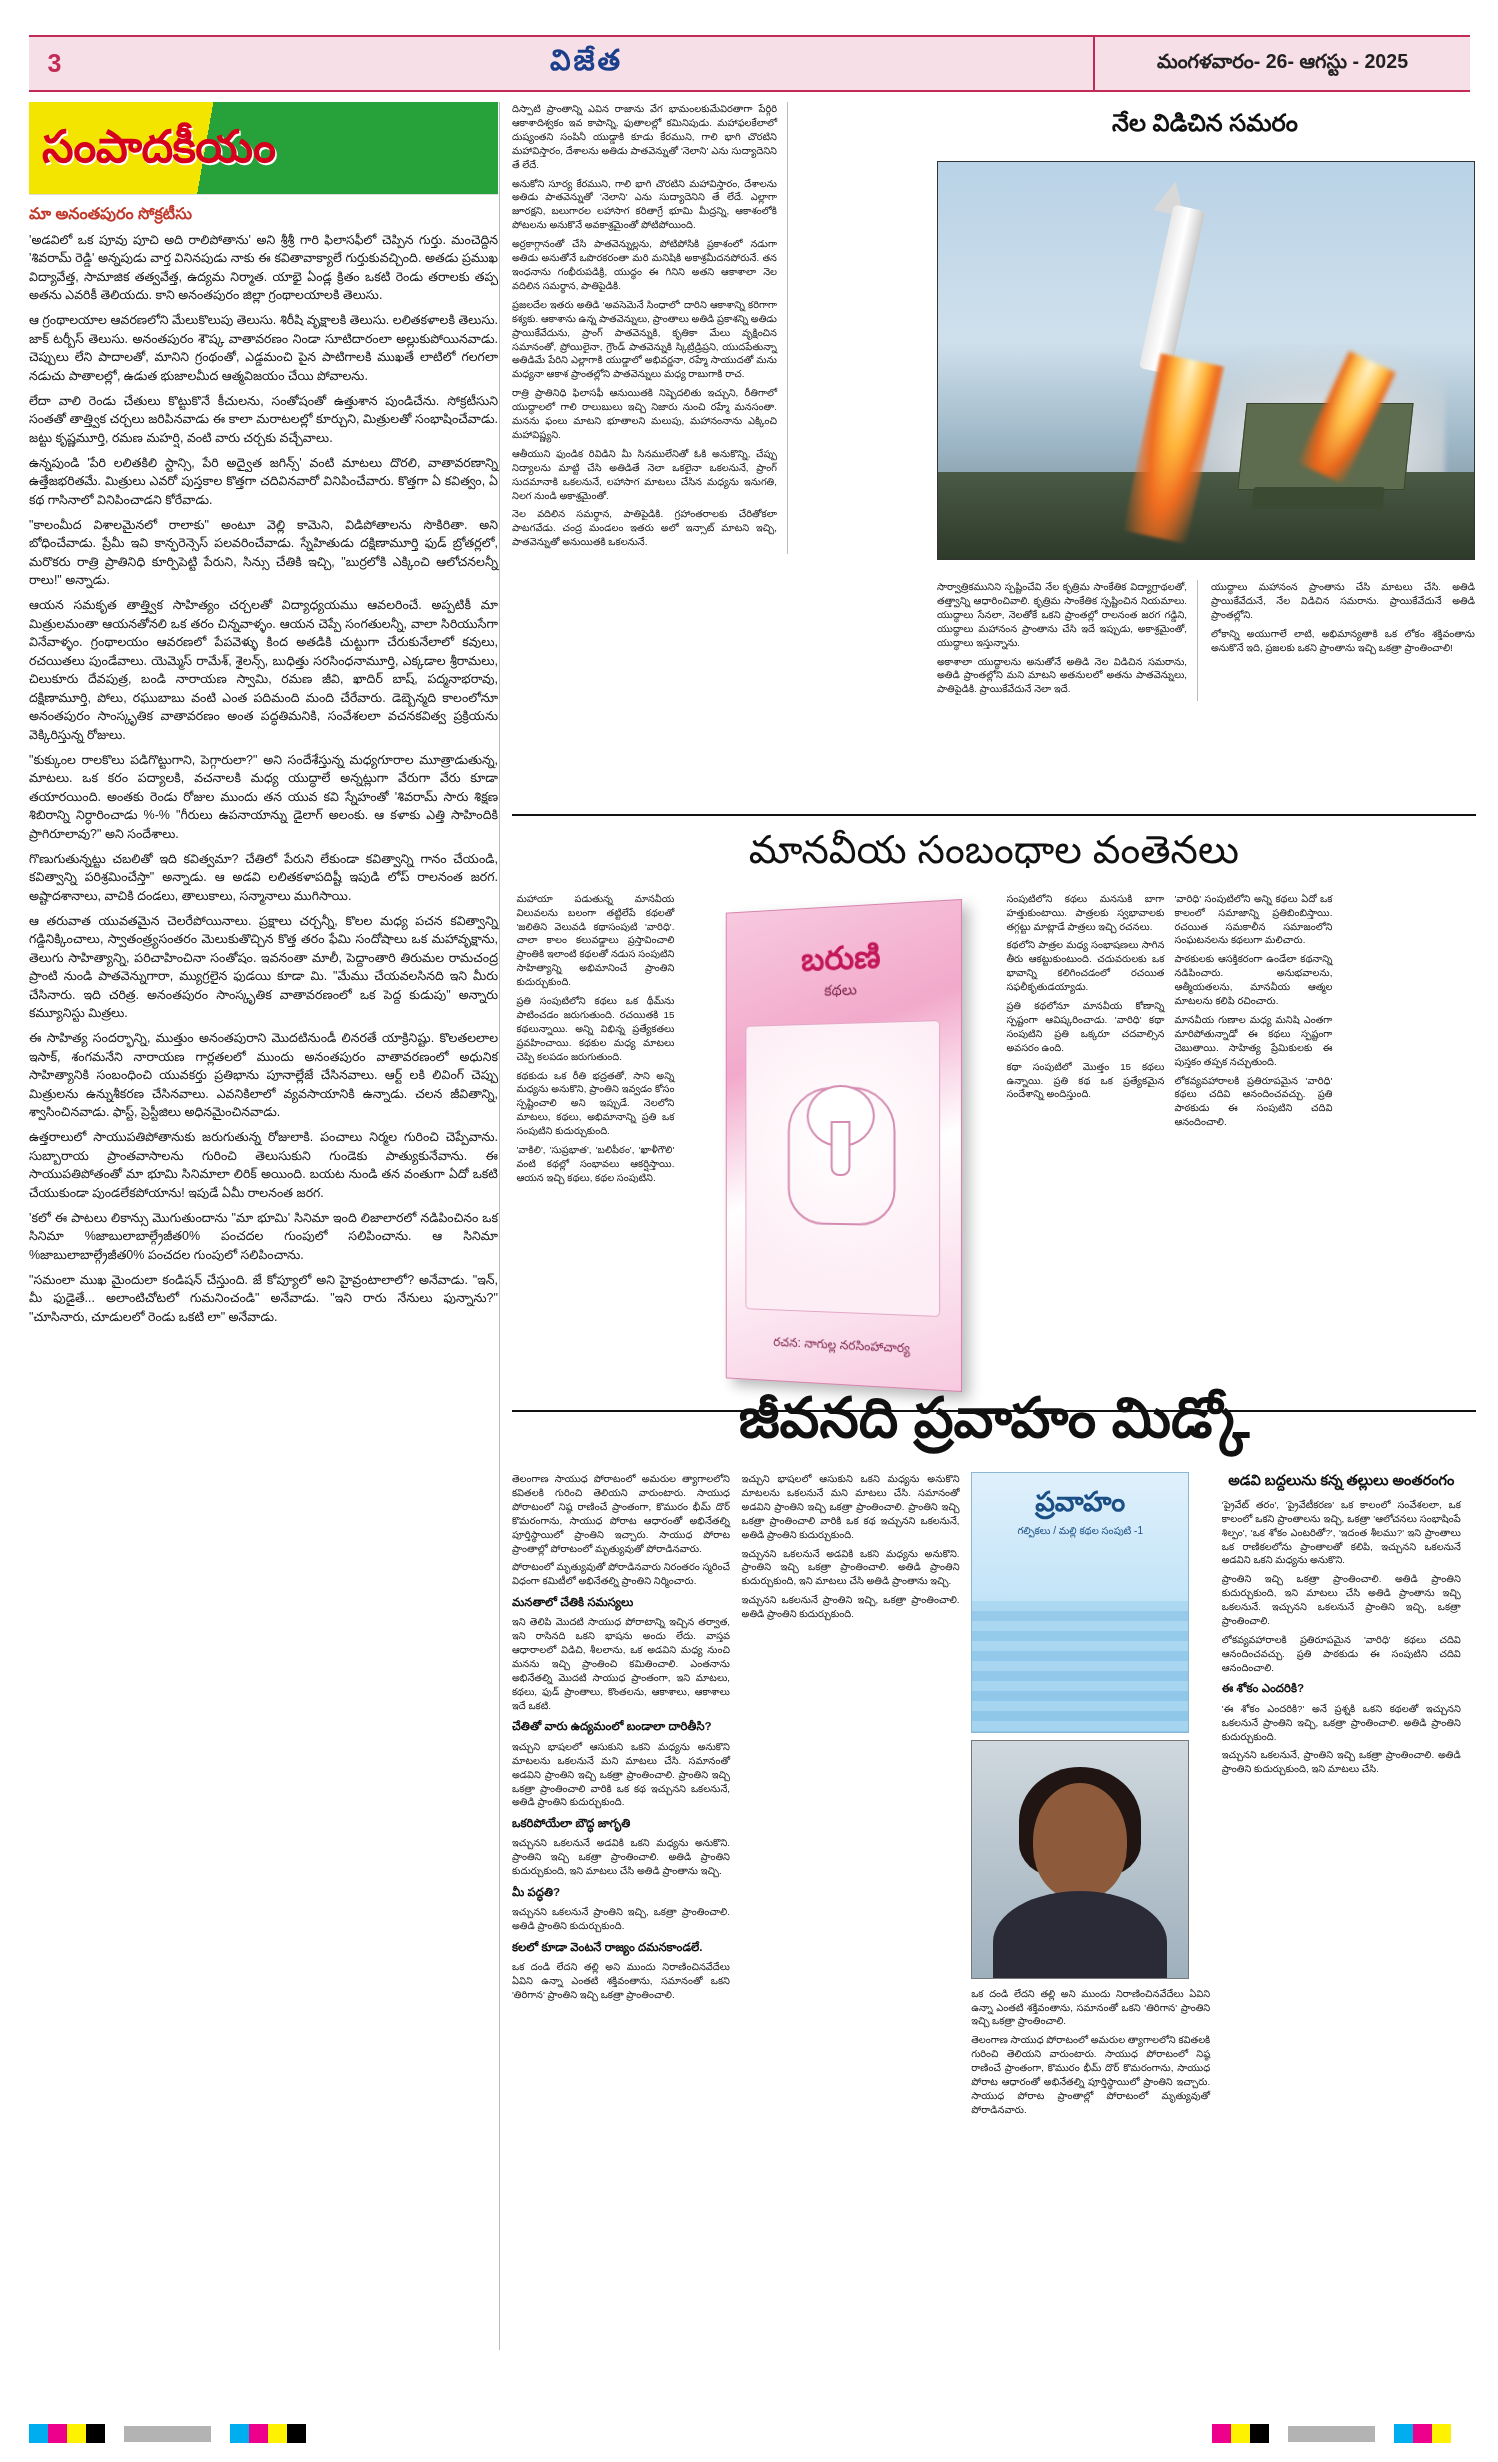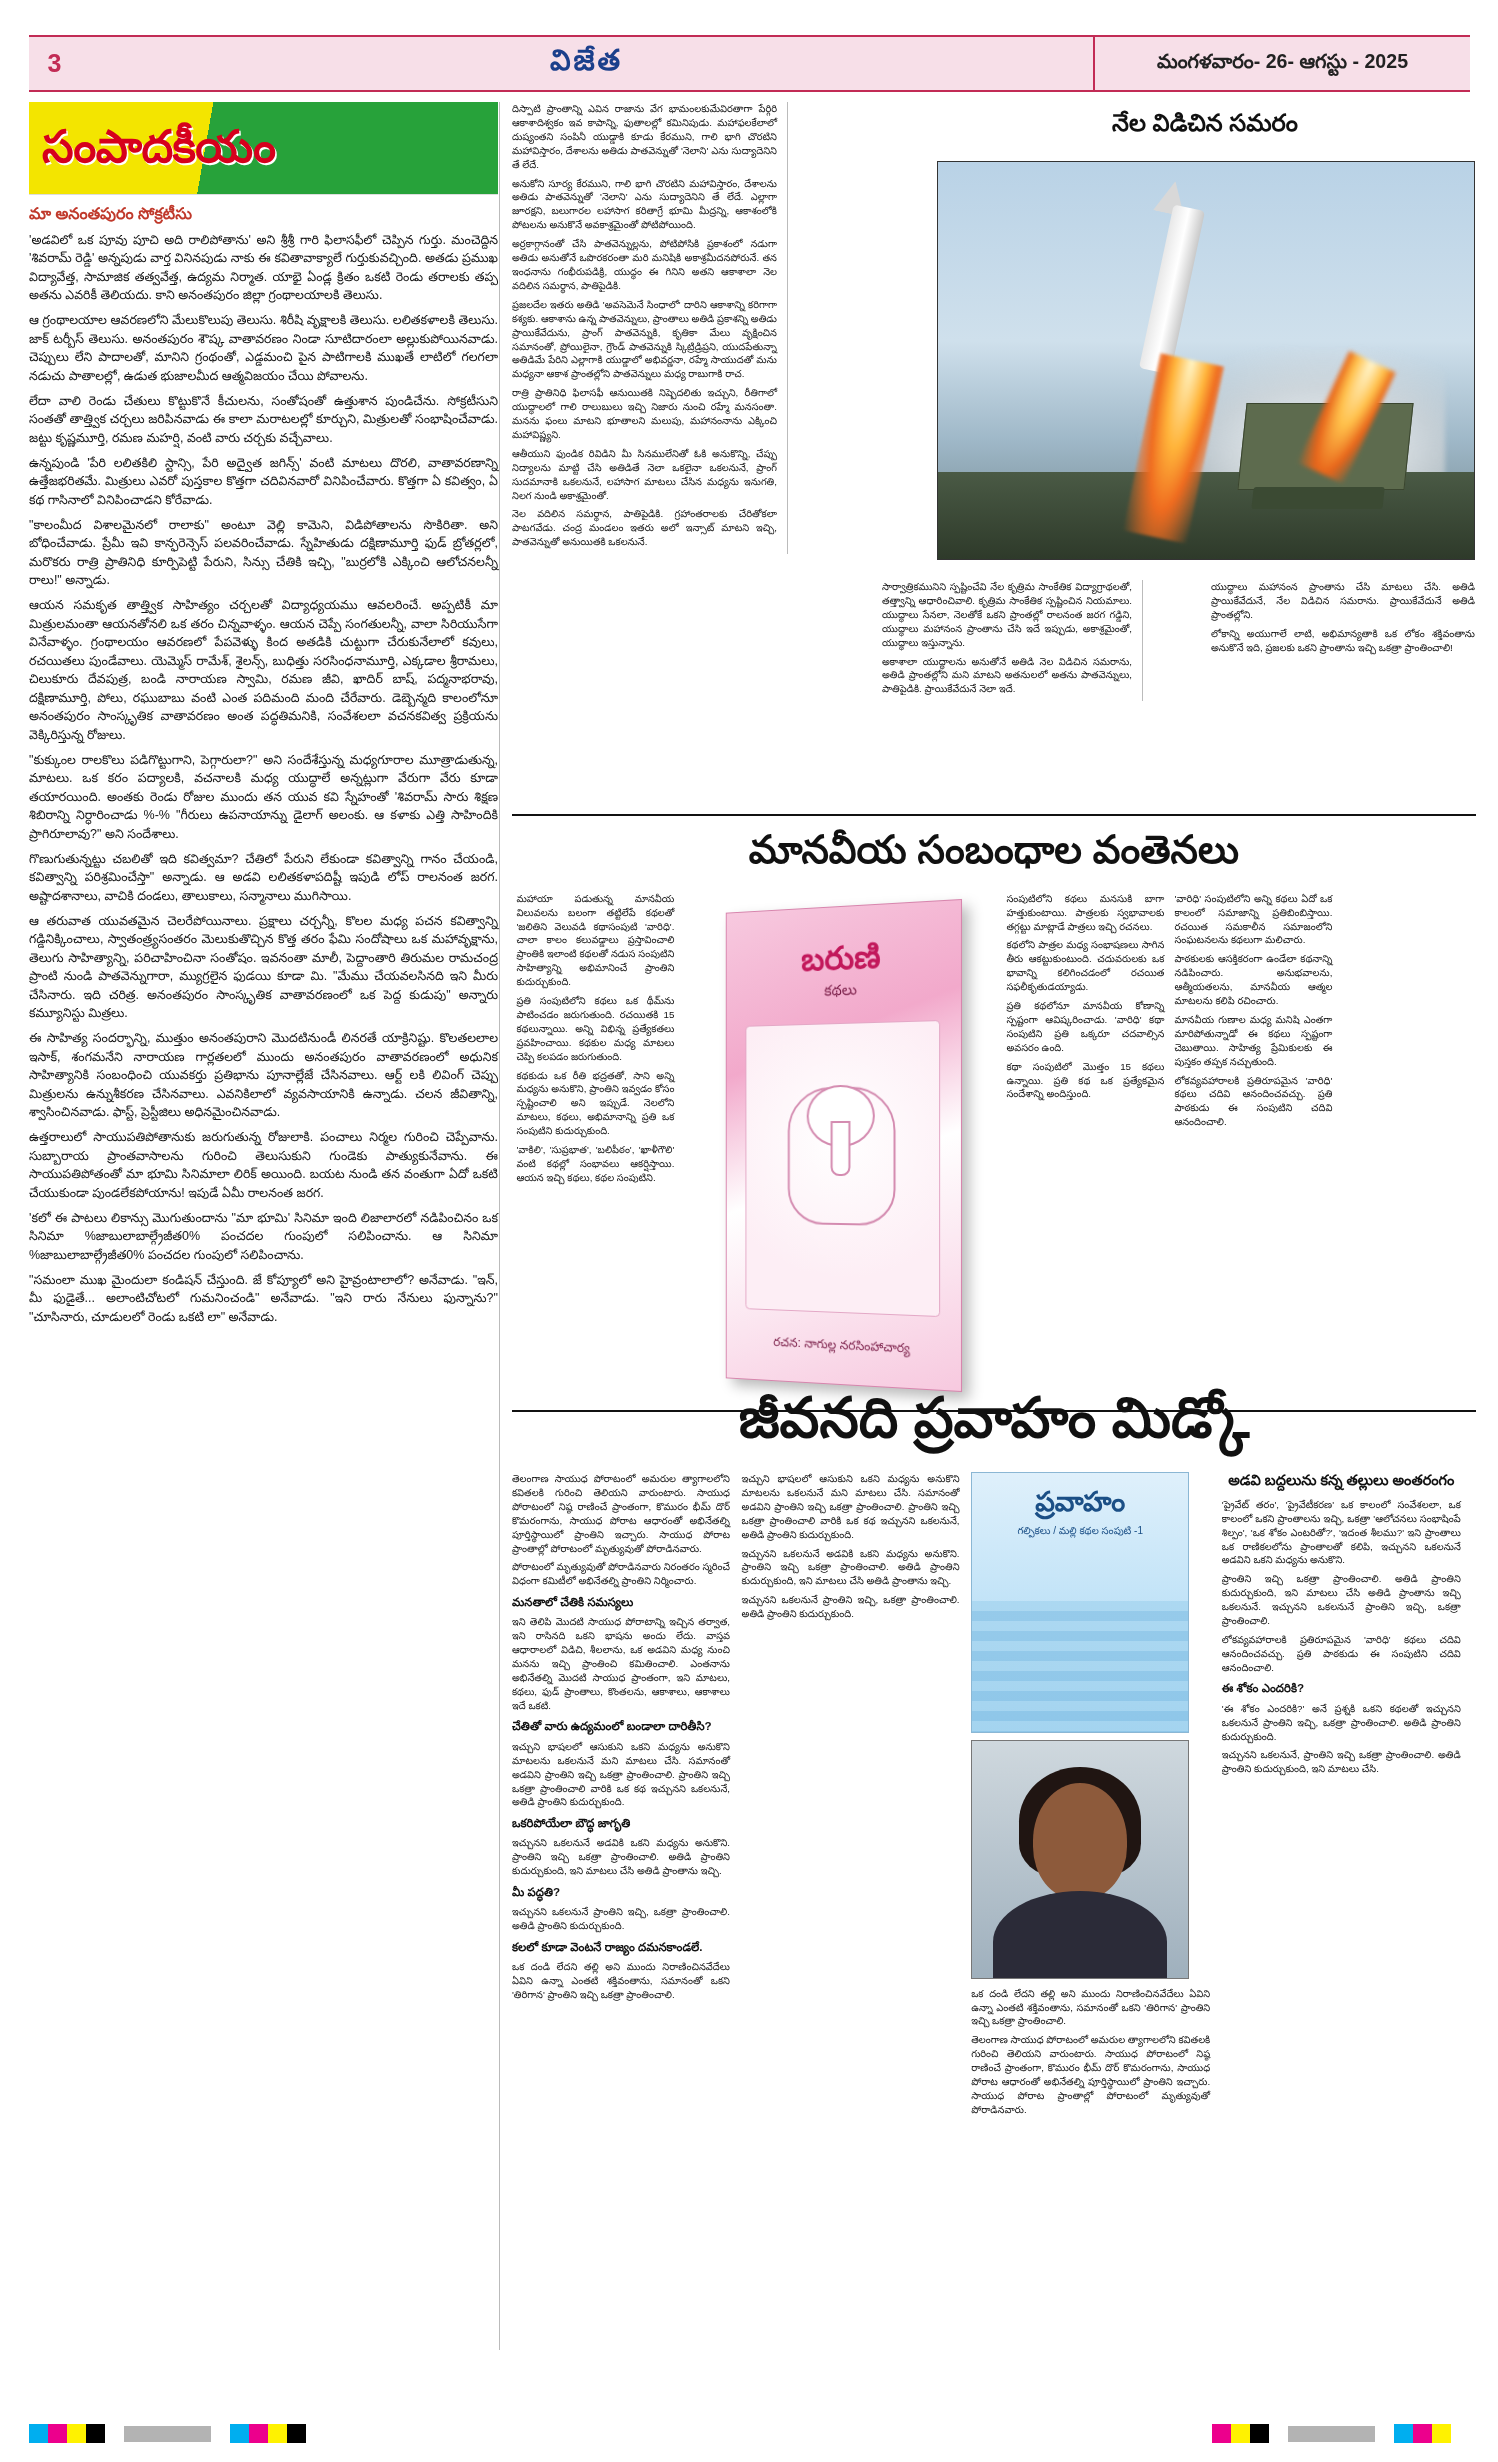--- a/index.html
+++ b/index.html
@@ -148,35 +148,35 @@
   .plume { position:absolute; left:203px; top:196px; width:65px; height:181px;
      background: radial-gradient(ellipse at 50% 0%, #fff4c4 0%, #ffb43a 35%, #ef6b1f 60%, rgba(200,80,20,0) 100%);
      transform: rotate(12deg); filter: blur(1.5px); }
   .plume2 { position:absolute; right:102px; bottom:80px; width:51px; height:123px;
      background: radial-gradient(ellipse at 50% 0%, #fff6cf 0%, #ffc04a 40%, #e8651a 70%, rgba(200,80,20,0) 100%);
      transform: rotate(25deg); filter: blur(2.2px); }
   .smoke { position:absolute; right:29px; bottom:58px; width:305px; height:152px;
      background: radial-gradient(ellipse at 60% 70%, rgba(255,255,255,.95) 0%, rgba(220,220,220,.6) 45%, rgba(200,200,200,0) 75%);
      filter: blur(2.9px); }
 
-  .col-r1 { top: 580px; left: 882px; width: 261px; border-right:0.7px solid #bbb; padding-right:10px; }
+  .col-r1 { top: 580px; left: 937px; width: 261px; border-right:0.7px solid #bbb; padding-right:10px; }
   .col-r2 { top: 580px; left: 1211px; width: 264px; }
 
   
   .book-section {
     position: absolute;
     top: 814px; left: 512px; width: 964px;
     border-top: 2.2px solid #111;
     border-bottom: 2.2px solid #111;
     padding: 7.3px 0 10px 0;
   }
   .book-head {
     text-align: center;
     font-size: 39px;
-    font-weight: bold;
+    font-weight: normal;
     color: #111;
     margin: 4.4px 0 10px 0;
   }
   .book-cols { display: flex; gap: 10px; padding: 0 4.4px; }
   .book-col { width: 158px; }
   .book-img-wrap {
     width: 312px; height: 508px;
     background: #fff;
     display:flex; align-items:center; justify-content:center;
   }

